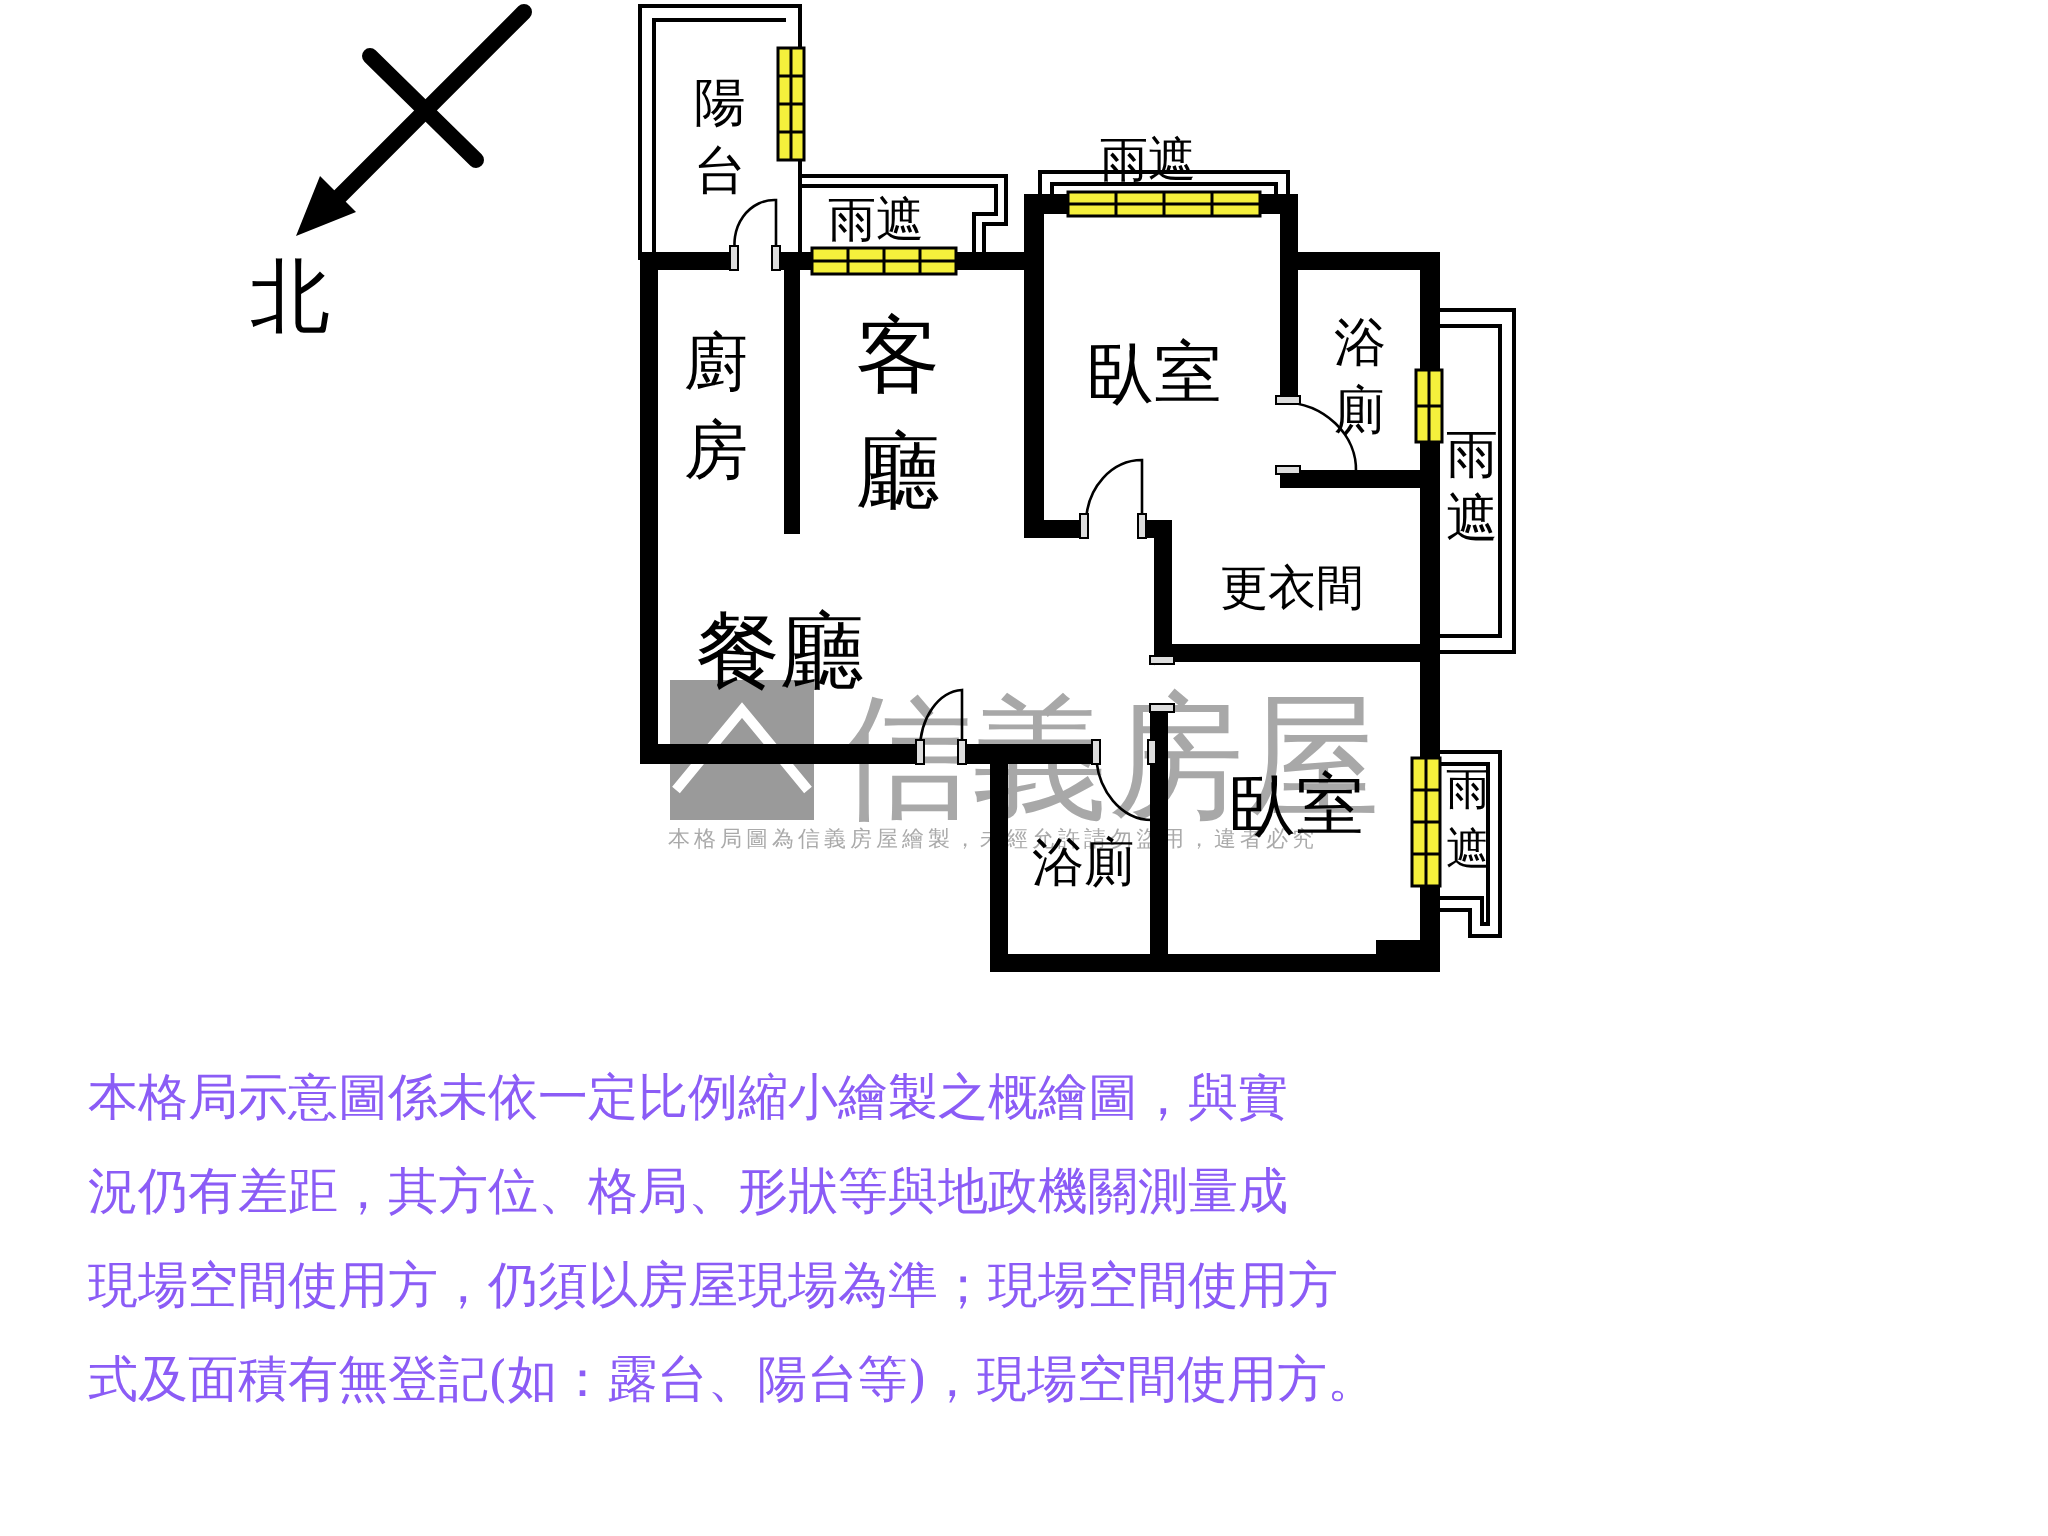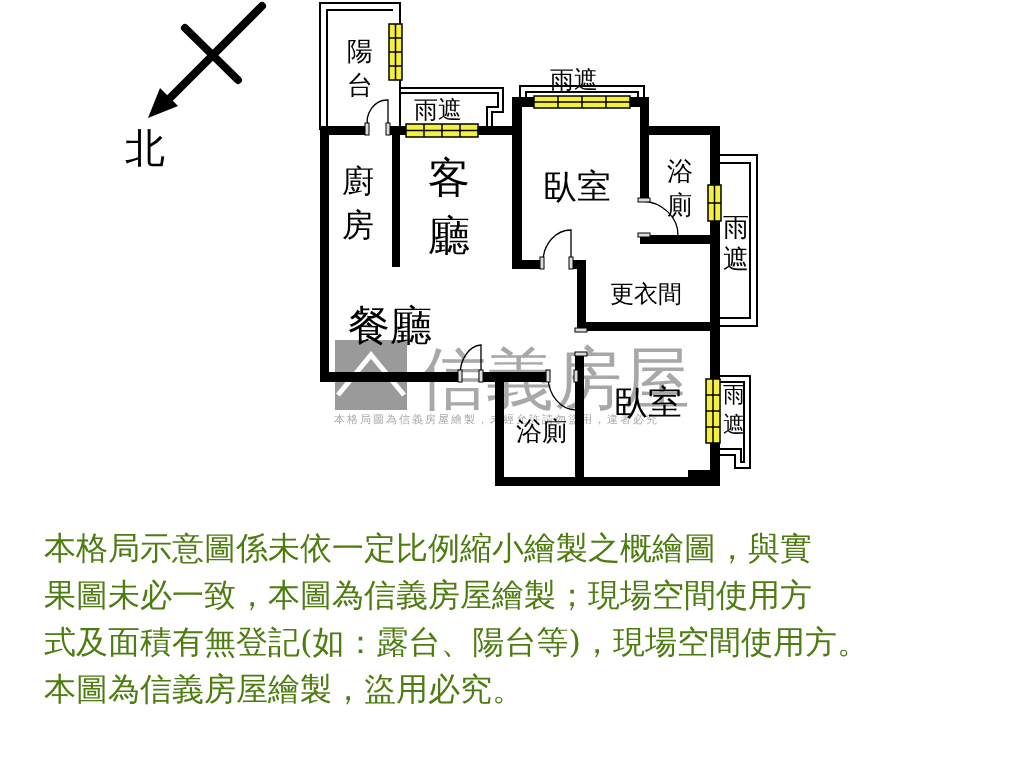--- a/index.html
+++ b/index.html
@@ -4,21 +4,21 @@
 <style>
   html, body { margin: 0; padding: 0; background: #ffffff; }
   body { width: 1024px; height: 768px; position: relative; overflow: hidden;
          font-family: "DejaVu Serif", "Liberation Serif", serif; }
   #plan { position: absolute; left: 0; top: 0; width: 1024px; height: 500px; }
   .room-label { font-family: "DejaVu Serif", "Liberation Serif", serif; fill: #000; }
   .wm-big { font-family: "DejaVu Sans", "Liberation Sans", sans-serif; fill: #9a9a9a; opacity: 0.85; }
   .wm-small { font-family: "DejaVu Sans", "Liberation Sans", sans-serif; fill: #aaaaaa; letter-spacing: 2px; }
   .disclaimer { position: absolute; left: 44px; top: 525px; width: 940px;
                 font-family: "DejaVu Serif", "Liberation Serif", serif;
-                font-size: 32px; line-height: 47px; color: #4d7c0f; letter-spacing: 0px; }
+                font-size: 25px; line-height: 47px; color: #8b5cf6; letter-spacing: 0px; }
   .disclaimer div { white-space: nowrap; }
 </style>
 </head>
 <body>
 
 <svg id="plan" viewBox="0 0 1024 500" xmlns="http://www.w3.org/2000/svg">
 
   <g>
     <line x1="185" y1="28" x2="238" y2="80" stroke="#000" stroke-width="8" stroke-linecap="round"></line>
     <line x1="262" y1="6" x2="165" y2="103" stroke="#000" stroke-width="8" stroke-linecap="round"></line>
@@ -161,16 +161,16 @@
     <text class="room-label" x="723" y="236" font-size="26"><tspan x="723">雨</tspan><tspan x="723" dy="32">遮</tspan></text>
     <text class="room-label" x="610" y="302" font-size="24">更衣間</text>
     <text class="room-label" x="614" y="414" font-size="34">臥室</text>
     <text class="room-label" x="723" y="402" font-size="22"><tspan x="723">雨</tspan><tspan x="723" dy="30">遮</tspan></text>
     <text class="room-label" x="516" y="440" font-size="26">浴廁</text>
   </g>
 </svg>
 
 <div class="disclaimer">
   <div>本格局示意圖係未依一定比例縮小繪製之概繪圖，與實</div>
-  <div>果圖未必一致，本圖為信義房屋繪製；現場空間使用方</div>
+  <div>況仍有差距，其方位、格局、形狀等與地政機關測量成</div>
+  <div>現場空間使用方，仍須以房屋現場為準；現場空間使用方</div>
   <div>式及面積有無登記(如：露台、陽台等)，現場空間使用方。</div>
-  <div>本圖為信義房屋繪製，盜用必究。</div>
 </div>
 
 </body></html>

